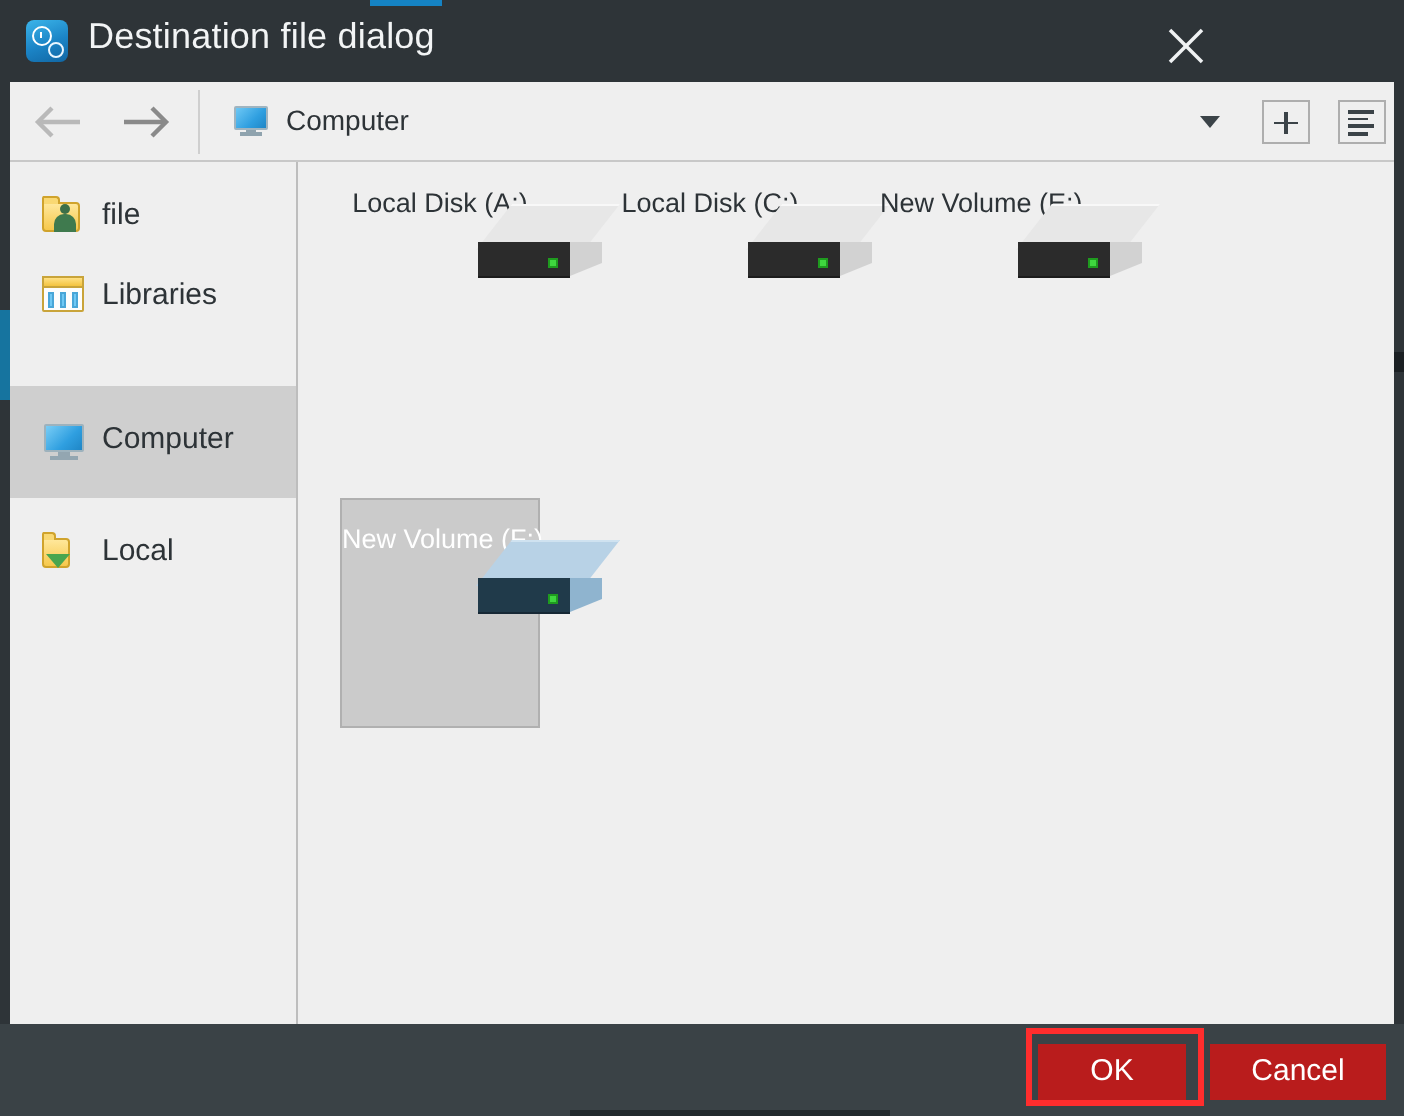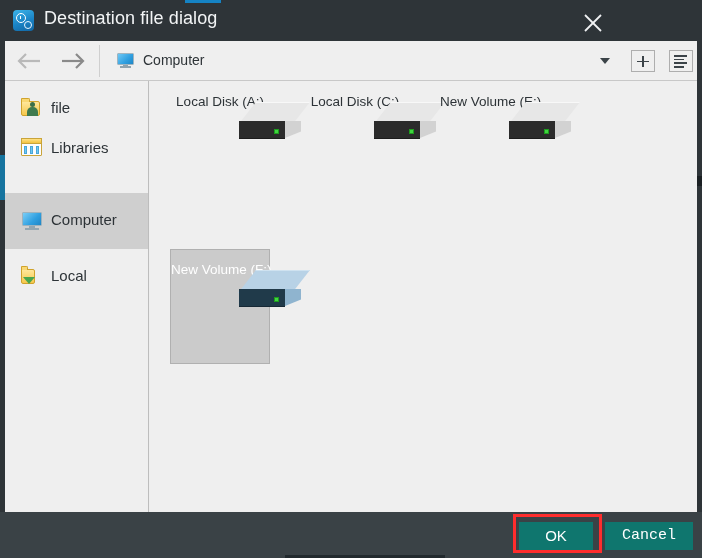--- a/index.html
+++ b/index.html
@@ -373,32 +373,32 @@
   .footer {
     position: absolute;
     left: 0; top: 512px;
     width: 702px; height: 46px;
     background: #3a4246;
   }
   .btn {
     position: absolute;
     top: 10px;
     height: 28px;
-    background: #0f766e;
+    background: #b91c1c;
     color: #ffffff;
     font-size: 15px;
     border: none;
     cursor: pointer;
     font-family: "Liberation Sans", sans-serif;
     line-height: 28px;
     text-align: center;
     padding: 0;
   }
   .btn.ok     { left: 519px; width: 74px; }
-  .btn.cancel { left: 605px; width: 88px; font-family: Liberation Mono, monospace; }
+  .btn.cancel { left: 605px; width: 88px; }
   .ok-highlight {
     position: absolute;
     left: 513px; top: 514px;
     width: 89px; height: 39px;
     border: 3px solid #ff2d2d;
     box-sizing: border-box;
     pointer-events: none;
   }
   .bottom-notch {
     position: absolute;

